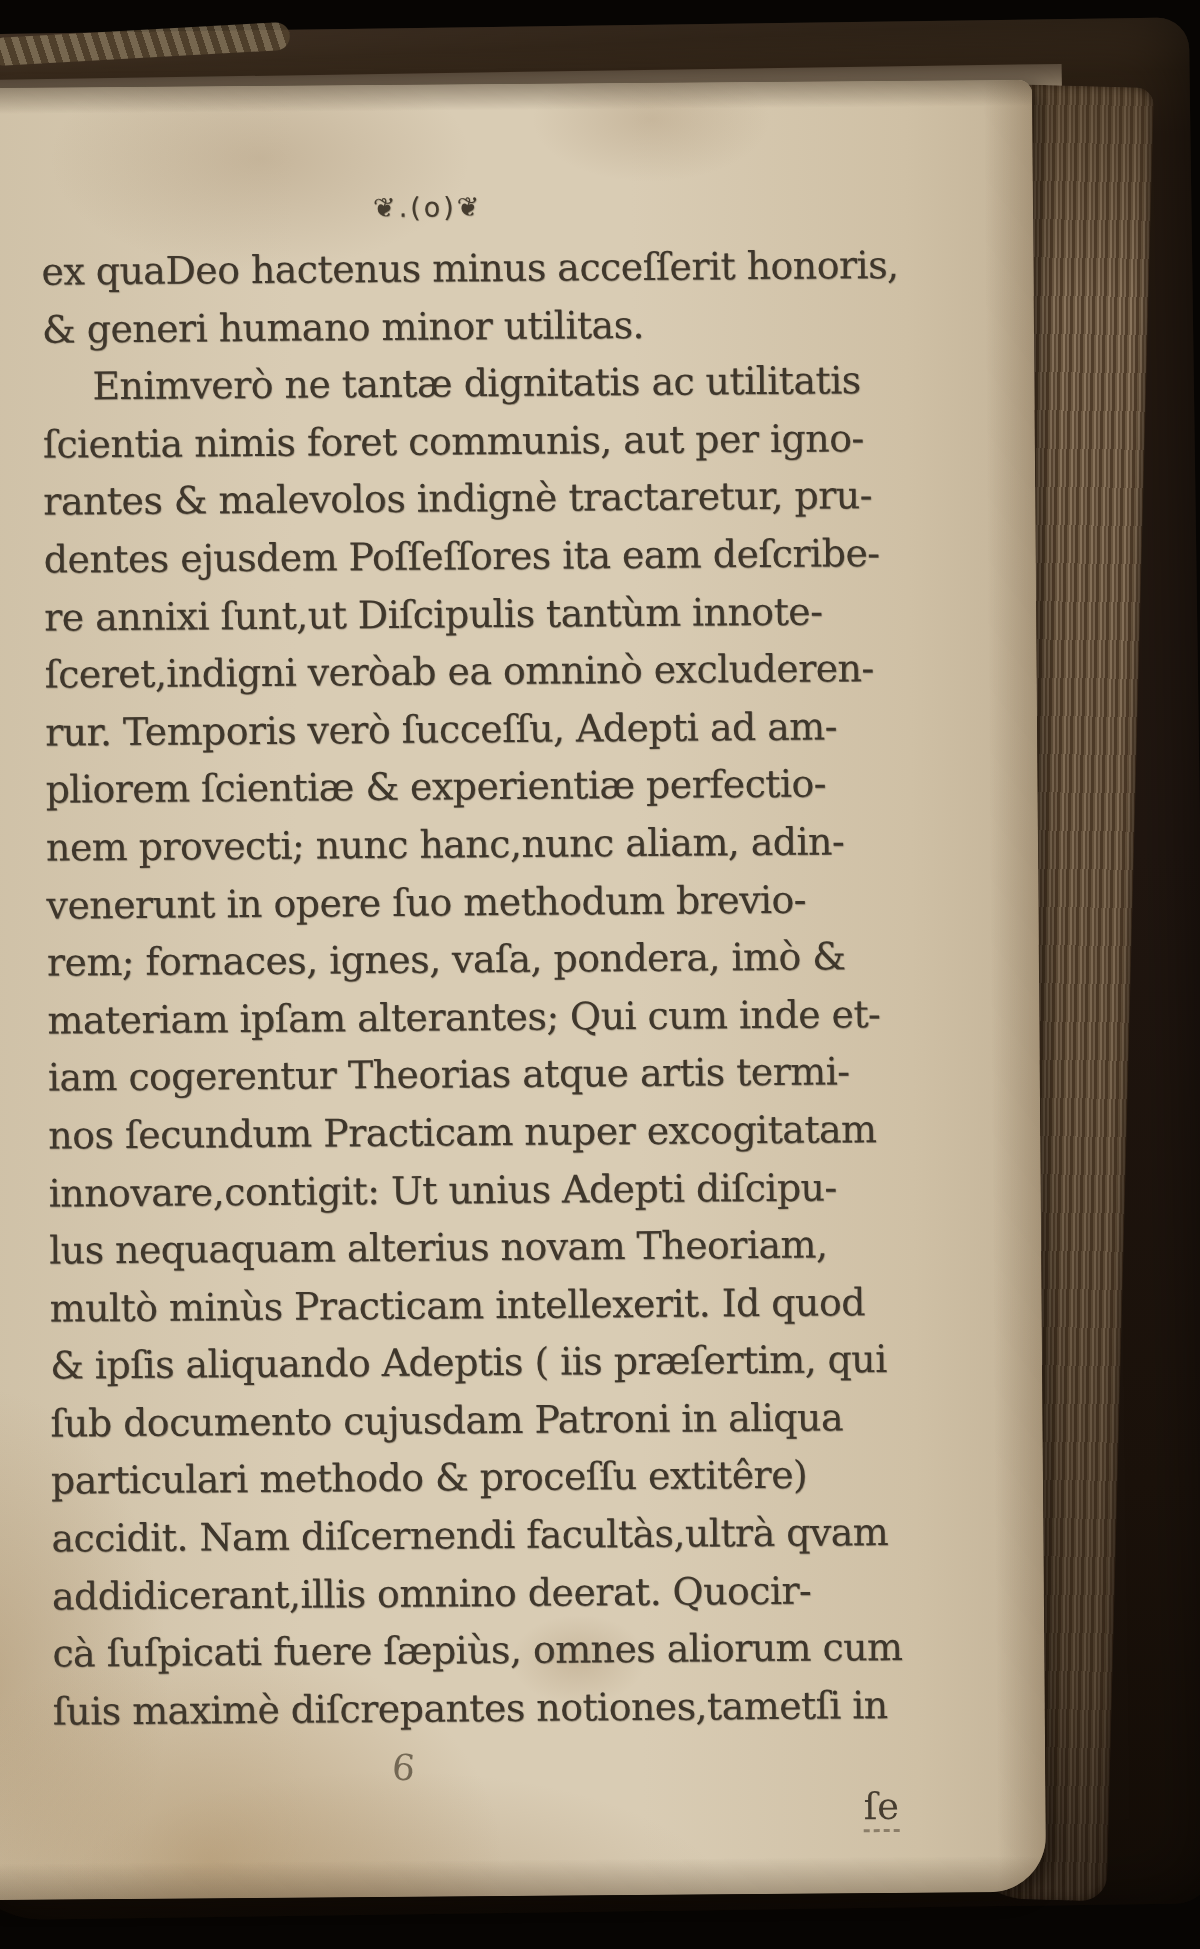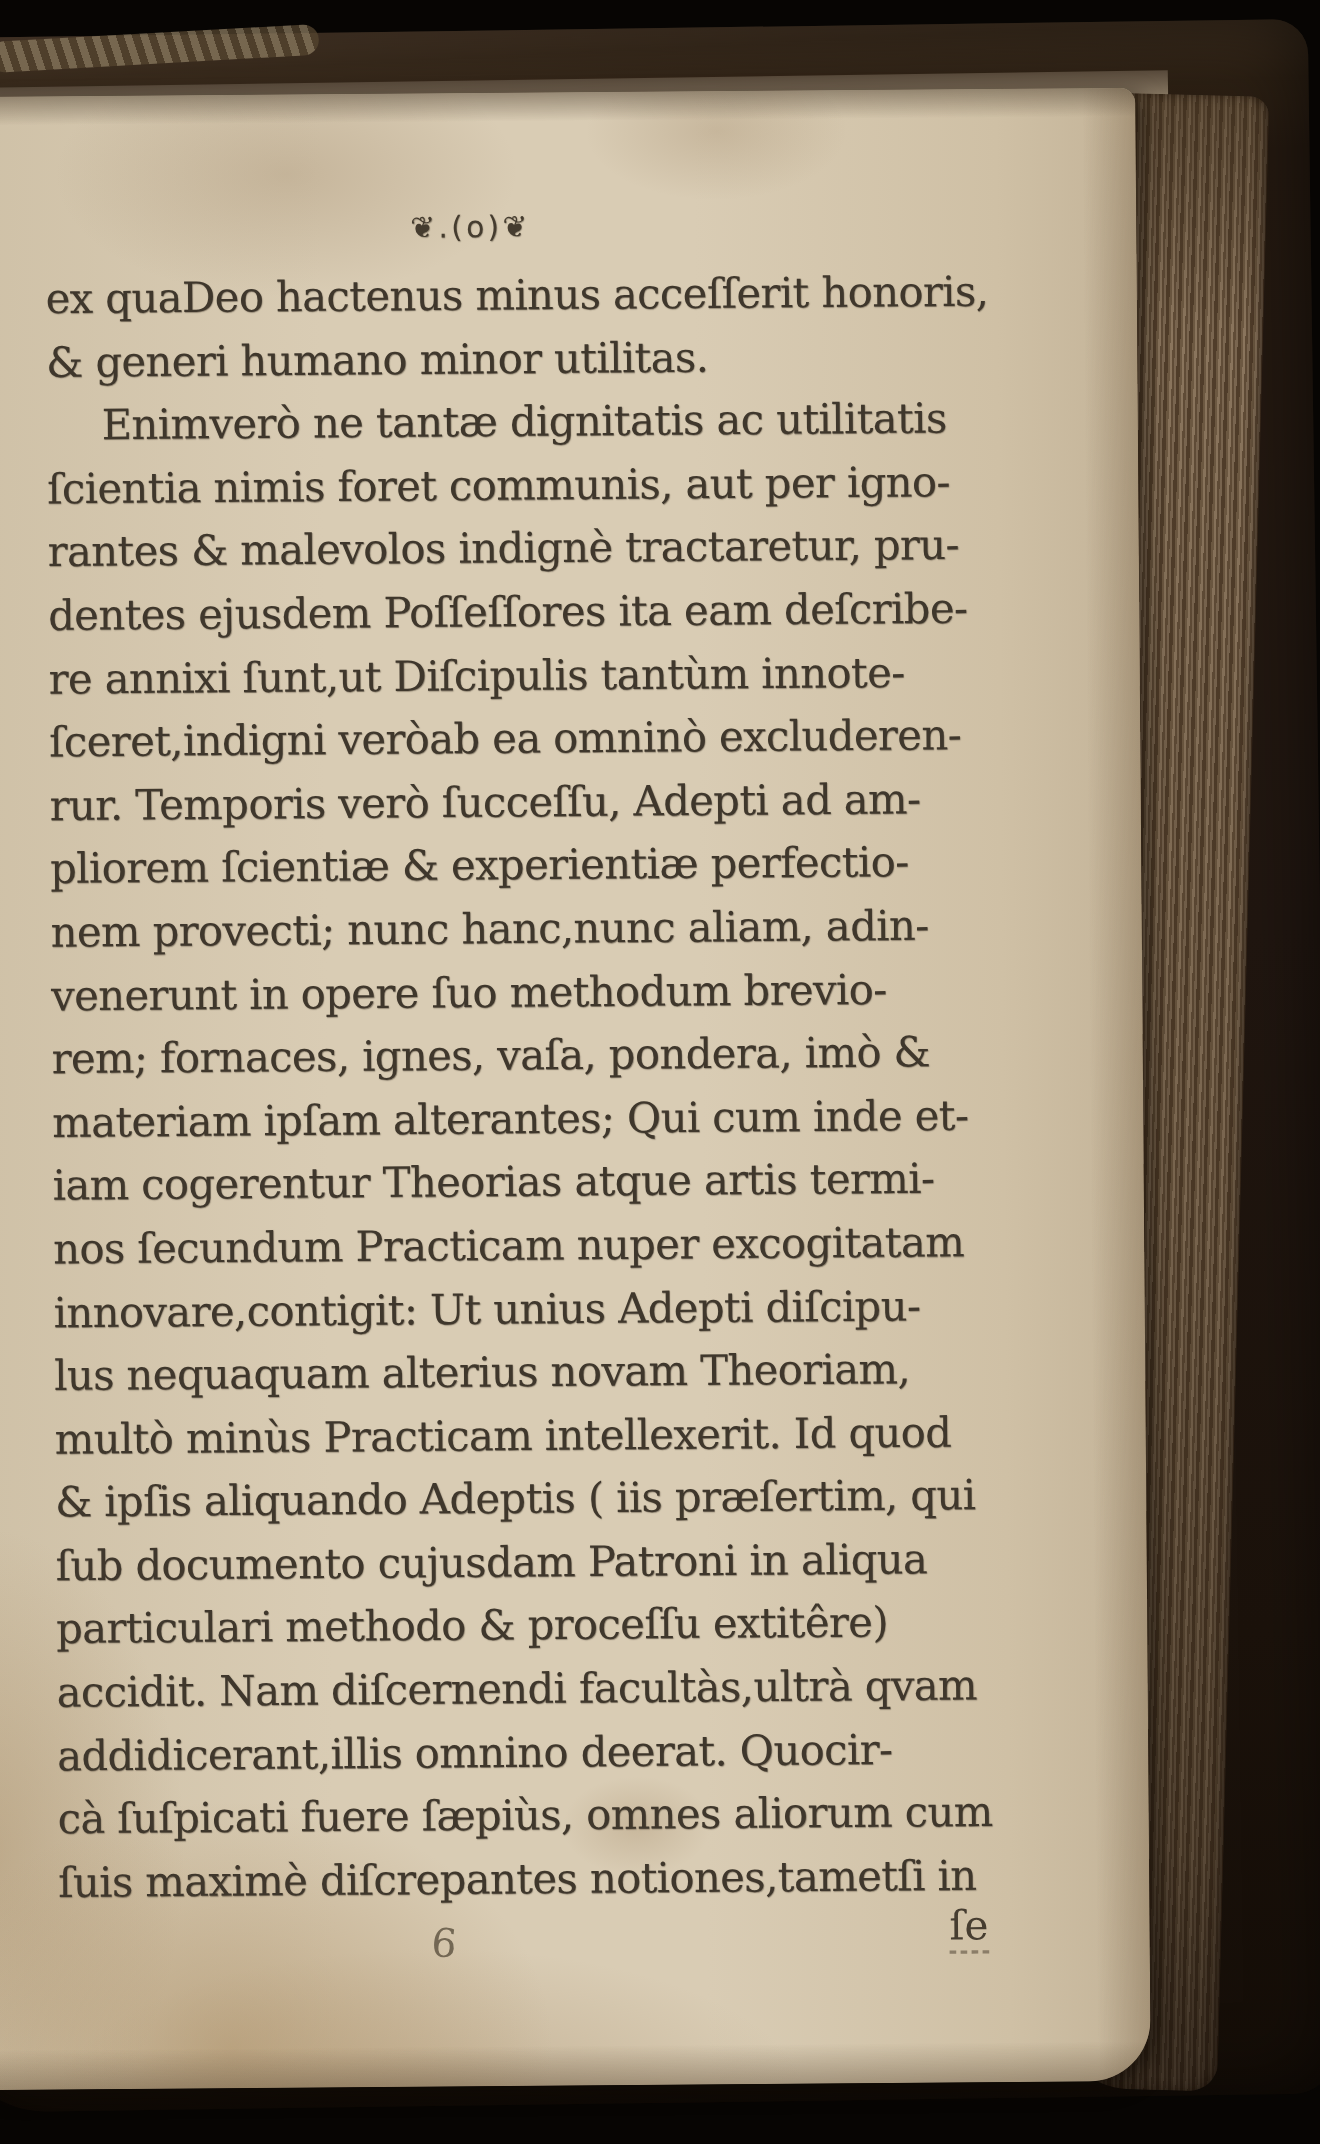--- a/index.html
+++ b/index.html
@@ -78,21 +78,21 @@
     text-shadow:0.5px 0.7px 1px rgba(56,46,34,.45);
   }
   .line{height:57.6px;}
   .line.indent{padding-left:50px;}
   .signature{
     position:absolute;left:405px;top:1662px;
     font-size:36px;color:rgba(104,93,74,.9);font-weight:400;
     transform:rotate(6deg);text-shadow:none;
   }
   .catchword{
-    position:absolute;left:876px;top:1648px;
+    position:absolute;left:876px;top:1704px;
     font-size:37px;color:#463d30;
     border-bottom:3px dashed rgba(70,58,42,.5);padding-bottom:1px;
   }
 </style>
 </head>
 <body>
 
 <div class="scene">
   <div class="cover"></div>
   <div class="endband"></div>

